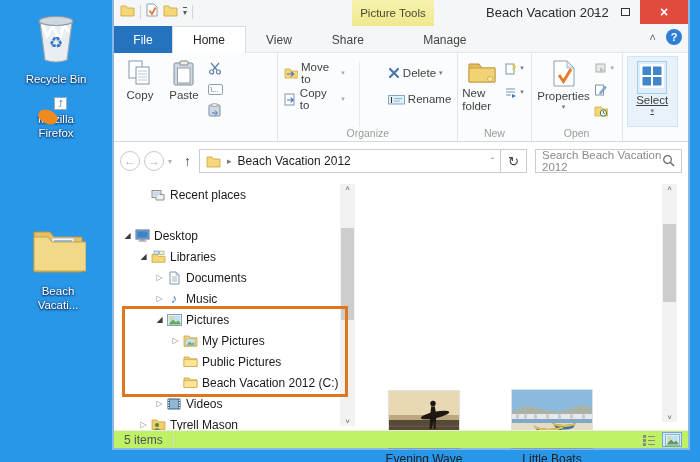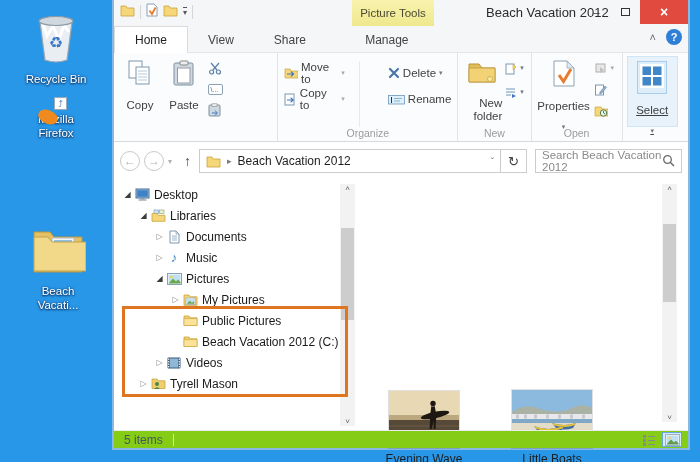--- a/index.html
+++ b/index.html
@@ -35,21 +35,21 @@
   .rtab.file { background:#2572be; color:#fff; width:58px; padding:0; }
   .rtab.active { background:#fff; border:1px solid #dadbdc; border-bottom:none; color:#222; }
   .rtab.manage { width:82px; margin-left:20px; padding:0; }
   .tab-right { position:absolute; right:6px; top:29px; display:flex; align-items:center; gap:10px; }
   .rib-min { font-size:11px; color:#666; }
   .help-btn { width:16px; height:16px; border-radius:50%; background:#2f7fd6; color:#fff; font-size:11px; font-weight:bold; display:flex; align-items:center; justify-content:center; }
 
   .ribbon { position:absolute; left:0; top:53px; right:0; height:89px; background:#fbfcfd; border-bottom:1px solid #d8d9da; display:flex; }
   .rgroup { position:relative; height:100%; border-right:1px solid #e3e4e5; padding:3px 4px 14px 4px; display:flex; }
   .glabel { position:absolute; left:0; right:0; bottom:2px; text-align:center; font-size:10.5px; color:#9b9b9b; }
-  .bigbtn { width:44px; display:flex; flex-direction:column; align-items:center; justify-content:flex-start; padding-top:4px; gap:10px; font-size:11.5px; color:#3f3f3f; text-align:right; line-height:1.15; }
+  .bigbtn { width:44px; display:flex; flex-direction:column; align-items:center; justify-content:flex-start; padding-top:4px; gap:0; font-size:11.5px; color:#3f3f3f; text-align:left; line-height:1.15; }
   .smallcol { display:flex; flex-direction:column; justify-content:flex-start; gap:5px; padding:4px 2px; }
   .smallbtn { display:flex; align-items:center; gap:3px; font-size:11.5px; color:#3f3f3f; height:16px; }
   .dd { font-size:7px; color:#777; }
   .dd-gray { font-size:7px; color:#aaa; }
   .sel-btn { background:#e7f2fb; border:1px solid #cfe4f5; }
   .sel-iconbox { background:#ddedfa; border:1px solid #a8cdec; padding:2px; }
 
   
   .addrbar { position:absolute; left:0; top:142px; right:0; height:38px; background:#fff; display:flex; align-items:center; padding:0 6px; }
   .navcirc { width:20px; height:20px; border-radius:50%; border:1px solid #c9c9c9; color:#b5b5b5; font-size:12px; display:flex; align-items:center; justify-content:center; margin-right:4px; }
@@ -77,21 +77,21 @@
   .vthumb { position:absolute; left:1px; width:13px; background:#cdcdcd; }
 
   
   .files-grid { position:absolute; left:252px; top:206px; display:grid; grid-template-columns:116px 116px; column-gap:12px; row-gap:16px; }
   .file-item { display:flex; flex-direction:column; align-items:center; }
   .file-item .imgarea { display:flex; align-items:flex-end; justify-content:center; }
   .file-item .thumb { box-shadow:0 0 0 1px rgba(0,0,0,.12); display:block; }
   .file-item .flabel { margin-top:4px; font-size:12px; color:#1e1e1e; text-align:center; line-height:1.25; }
 
   
-  .statusbar { position:absolute; left:0; right:0; bottom:0; height:18px; background:#84cc16; border-top:1px solid #ebebeb; display:flex; align-items:center; font-size:12px; color:#4a5460; }
+  .statusbar { position:absolute; left:0; right:0; bottom:0; height:18px; background:#bef264; border-top:1px solid #ebebeb; display:flex; align-items:center; font-size:12px; color:#4a5460; }
   .statusbar .count { padding-left:10px; }
   .statusbar .s-sep { width:1px; height:12px; background:#ddd; margin-left:10px; }
   .viewbtns { margin-left:auto; display:flex; gap:3px; padding-right:6px; }
   .viewbtn { width:20px; height:15px; display:flex; align-items:center; justify-content:center; }
   .viewbtn.selected { border:1px solid #66a7dc; background:#d6eafa; }
 </style>
 </head>
 <body>
 
 <div class="desktop-icon" style="left:10px; top:10px;">
@@ -150,20 +150,21 @@
     <div class="caption">
       <span class="cap-btn">–</span>
       <span class="cap-btn">
           <span class="max-box"></span>
         </span>
       <span class="cap-btn cap-close">×</span>
     </div>
   </div>
 
   <div class="tabrow">
+    <div class="rtab file">File</div>
     <div class="rtab active">Home</div>
     <div class="rtab">View</div>
     <div class="rtab">Share</div>
     <div class="rtab manage">Manage</div>
   </div>
   <div class="tab-right">
     <span class="rib-min">˄</span>
     <span class="help-btn">?</span>
   </div>
 
@@ -362,20 +363,31 @@
       <span>Search Beach Vacation 2012</span>
       <span class="mag"><svg width="13" height="13">
             <circle cx="5.5" cy="5.5" r="3.8" fill="none" stroke="#6b6b6b" stroke-width="1.3"></circle>
             <line x1="8.5" y1="8.5" x2="12" y2="12" stroke="#6b6b6b" stroke-width="1.5"></line>
           </svg></span>
     </div>
   </div>
 
   <div class="main">
     <div class="navpane" id="nav-tree">
+        <div class="nav-row" style="padding-left: 24px; margin-bottom: 20px;">
+          <span class="twisty"></span>
+          <span class="nicon">
+            <svg width="14" height="12">
+              <rect x="1" y="1.5" width="9" height="7" fill="#e8e8e8" stroke="#909090"></rect>
+              <rect x="2.2" y="2.7" width="6.6" height="4.6" fill="#c8d8e8"></rect>
+              <path d="M9 5.5 h4 v5.5 h-8 v-2.5" fill="#f0f0f0" stroke="#909090"></path>
+            </svg>
+          </span>
+          <span class="nlabel">Recent places</span>
+        </div>
         <div class="nav-row" style="padding-left: 8px;">
           <span class="twisty" style="color: rgb(60, 60, 60);">◢</span>
           <span class="nicon">
             <svg width="15" height="13">
               <rect x="1" y="1" width="13" height="9" fill="#9bc1e4" stroke="#4d6f94"></rect>
               <rect x="2.2" y="2.2" width="10.6" height="6.6" fill="#3f83c6"></rect>
               <rect x="5.5" y="10" width="4" height="1.4" fill="#8a9bab"></rect>
               <rect x="3.5" y="11.4" width="8" height="1.2" fill="#8a9bab"></rect>
             </svg>
           </span>

